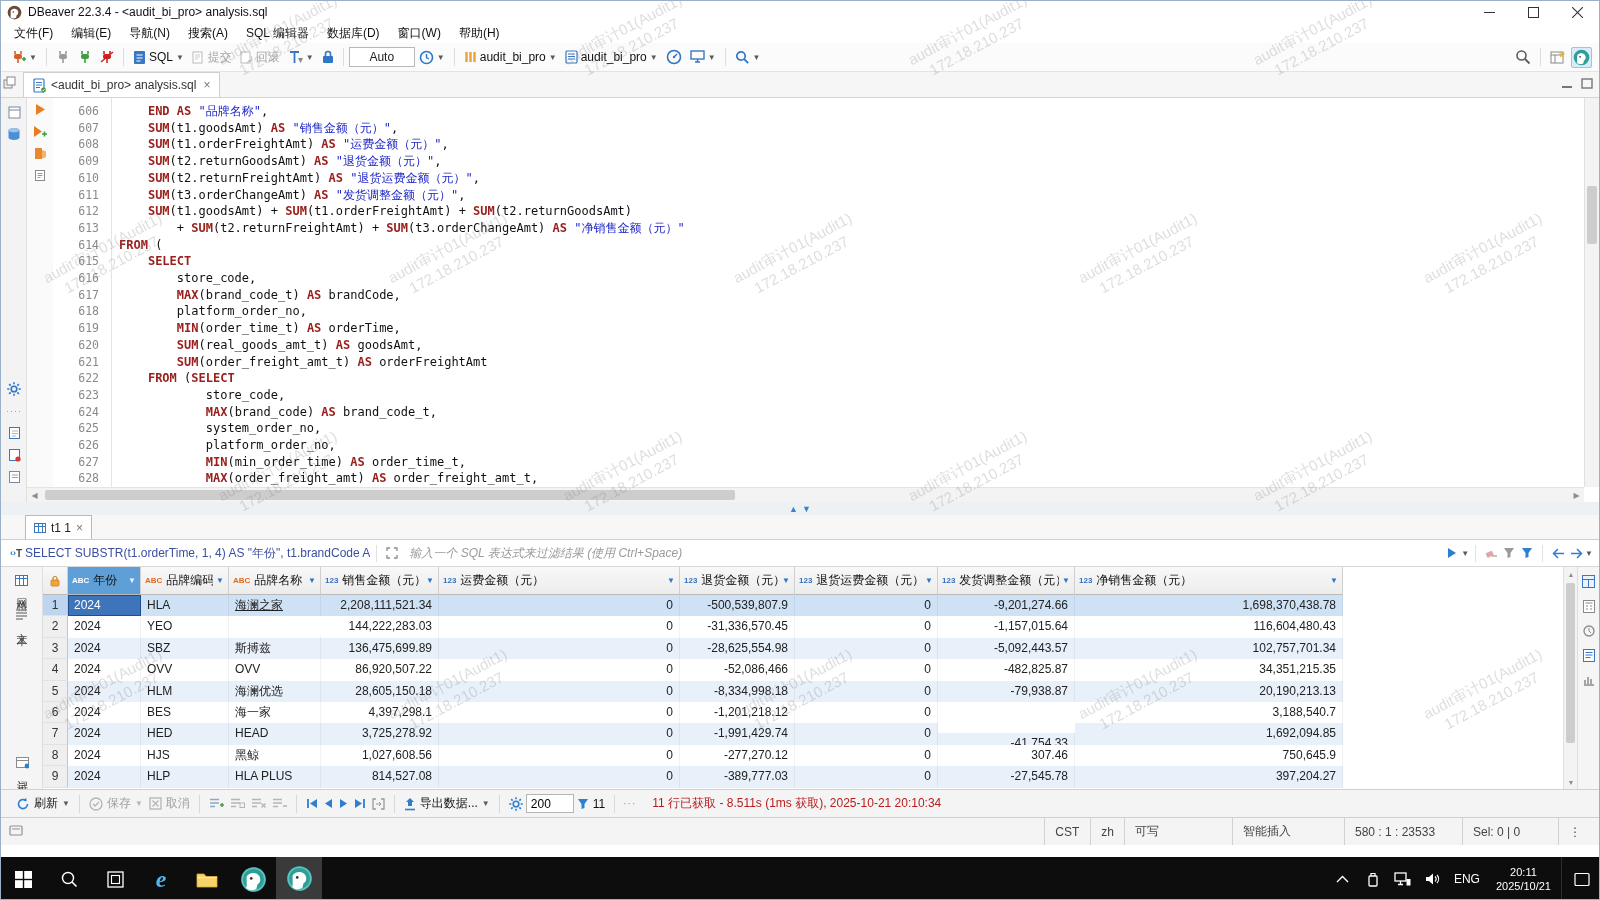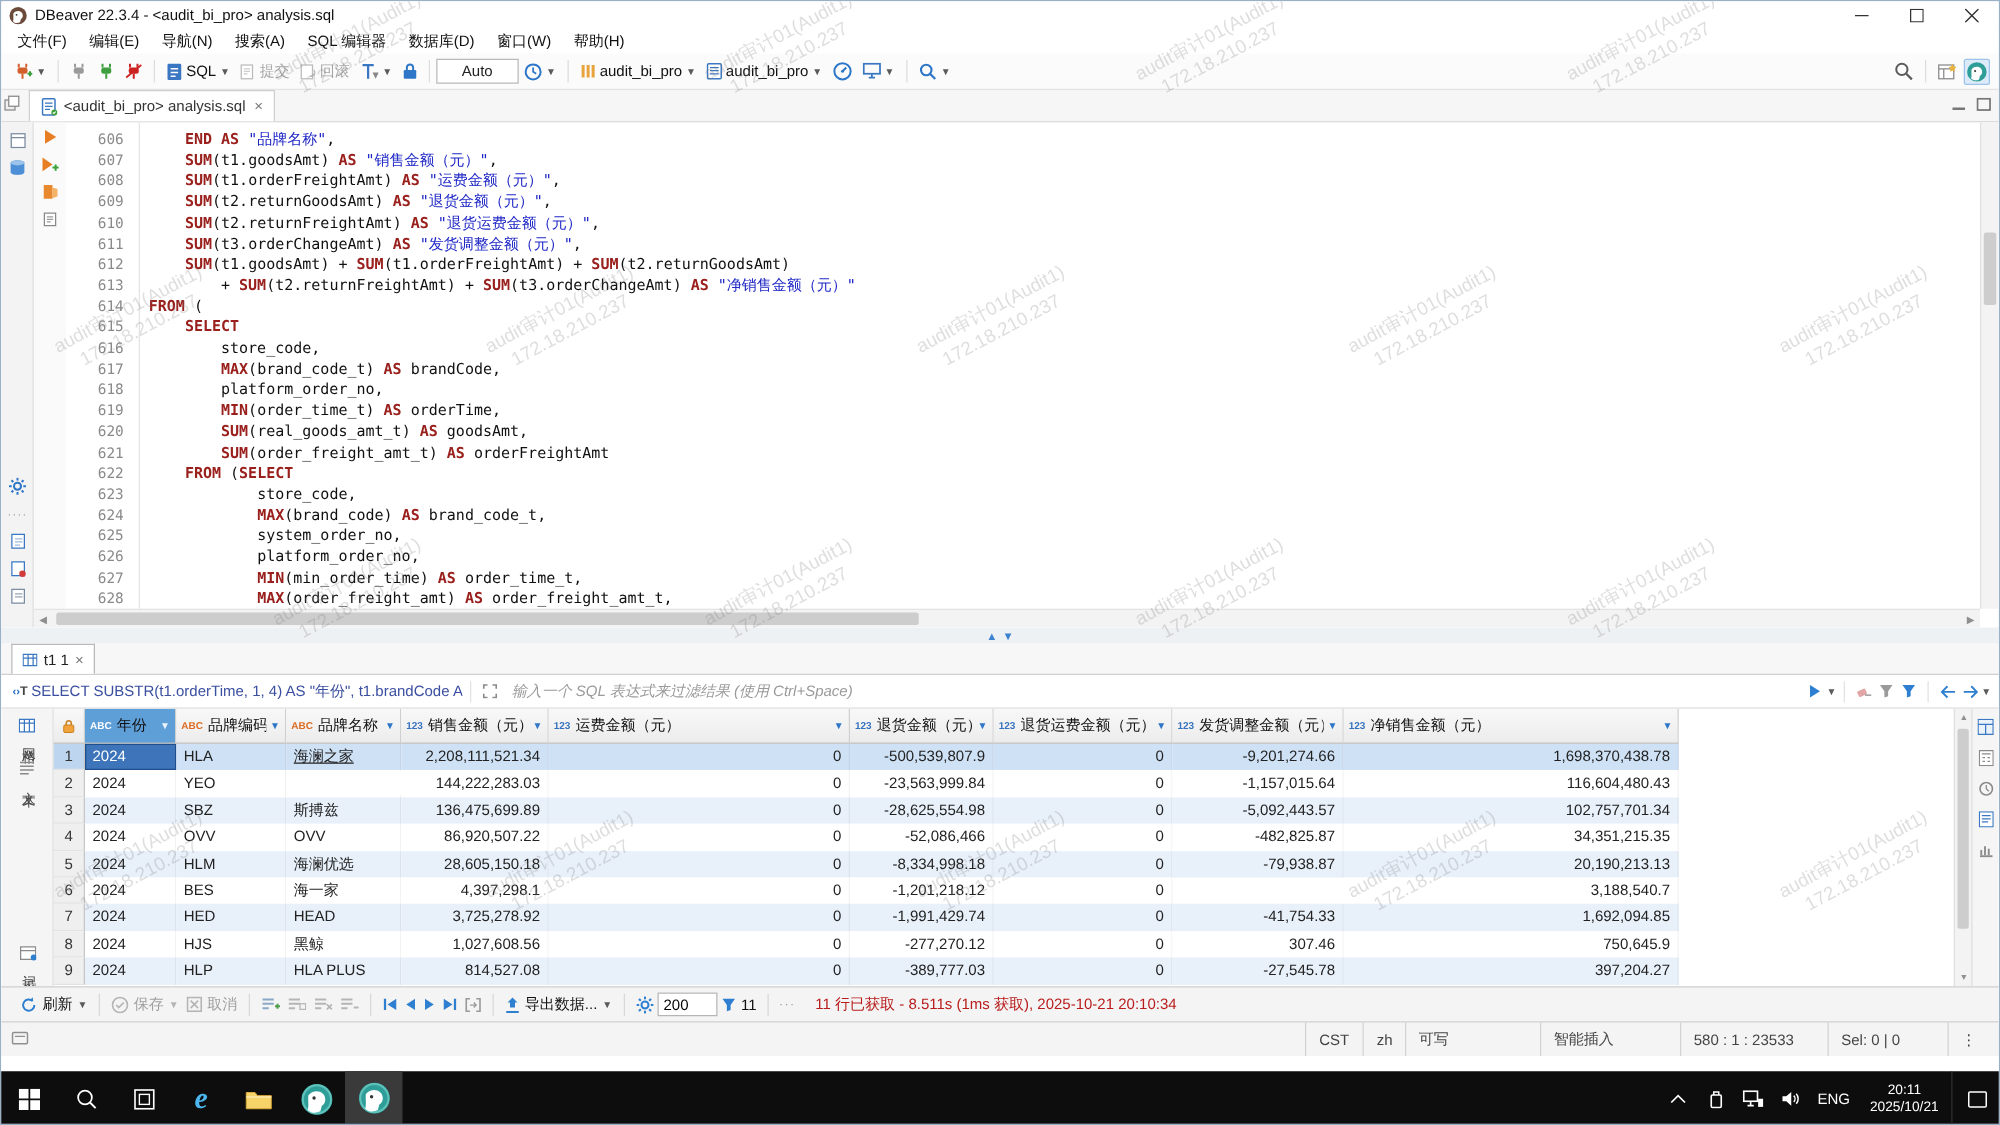--- a/index.html
+++ b/index.html
@@ -56,21 +56,21 @@
   .ed-hscroll { position:absolute; left:26px; right:15px; bottom:0; height:15px; background:#f3f3f3; border-top:1px solid #e4e4e4; }
   .ed-hscroll .thumb { position:absolute; left:18px; width:690px; top:2px; bottom:2px; background:#cdcdcd; border-radius:2px; }
   .scroll-arrow { position:absolute; top:0; width:15px; height:15px; color:#8f8f8f; font-size:8px; display:flex; align-items:center; justify-content:center; }
 
   
   .splitter { position:absolute; top:501px; left:0; right:0; height:13px; background:#eef1f4; display:flex; align-items:center; justify-content:center; gap:4px; color:#3b82d0; font-size:9px; }
 
   
   .results { position:absolute; top:514px; left:0; right:0; height:302px; background:#fff; }
   .res-tabbar { position:absolute; top:0; left:0; right:0; height:25px; background:#f7f7f7; border-bottom:1px solid #cfcfcf; display:flex; align-items:flex-end; padding-left:8px; }
-  .res-tab { display:flex; align-items:center; gap:5px; height:24px; padding:0 8px; background:#fff; border:1px solid #b9b9b9; border-bottom:none; }
+  .res-tab { display:flex; align-items:center; gap:5px; height:24px; padding:0 8px; background:#fff; border:1px solid #b9b9b9; border-bottom:none;margin-left:16px; }
   .res-tab .x { color:#777; }
   .filterbar { position:absolute; top:25px; left:0; right:0; height:27px; background:#fff; border-bottom:1px solid #d8d8d8; display:flex; align-items:center; padding:0 6px; }
   .fquery { color:#3b4fa0; white-space:nowrap; overflow:hidden; max-width:575px; }
   .fplaceholder { color:#9a9a9a; font-style:italic; margin-left:8px; white-space:nowrap; overflow:hidden; }
   .fsep { width:1px; height:17px; background:#e2e2e2; margin:0 6px; }
   .fic { display:flex; align-items:center; justify-content:center; width:18px; height:18px; }
 
   .res-body { position:absolute; top:52px; left:0; bottom:28px; right:0; overflow:hidden; background:#fff; }
   .pres-strip { position:absolute; left:0; top:0; bottom:0; width:42px; background:#f5f5f5; border-right:1px solid #dedede; }
   .pres-tab { display:flex; flex-direction:column; align-items:center; gap:3px; padding:7px 0; color:#444; }
@@ -605,21 +605,21 @@
               <div class="gc num" style="flex: 0 0 137px; width: 137px;">-9,201,274.66</div>
               <div class="gc num" style="flex: 0 0 268px; width: 268px;">1,698,370,438.78</div>
             </div>
             <div class="grid-row row-even">
               <div class="rn">2</div>
               <div class="gc" style="flex: 0 0 73px; width: 73px;">2024</div>
               <div class="gc" style="flex: 0 0 88px; width: 88px;">YEO</div>
               <div class="gc" style="flex: 0 0 92px; width: 92px; margin-top: 20px;">英式</div>
               <div class="gc num" style="flex: 0 0 118px; width: 118px;">144,222,283.03</div>
               <div class="gc num" style="flex: 0 0 241px; width: 241px;">0</div>
-              <div class="gc num" style="flex: 0 0 115px; width: 115px;">-23,563,999.84</div>
+              <div class="gc num" style="flex: 0 0 115px; width: 115px;">-31,336,570.45</div>
               <div class="gc num" style="flex: 0 0 143px; width: 143px;">0</div>
               <div class="gc num" style="flex: 0 0 137px; width: 137px;">-1,157,015.64</div>
               <div class="gc num" style="flex: 0 0 268px; width: 268px;">116,604,480.43</div>
             </div>
             <div class="grid-row row-odd">
               <div class="rn">3</div>
               <div class="gc" style="flex: 0 0 73px; width: 73px;">2024</div>
               <div class="gc" style="flex: 0 0 88px; width: 88px;">SBZ</div>
               <div class="gc" style="flex: 0 0 92px; width: 92px;">斯搏兹</div>
               <div class="gc num" style="flex: 0 0 118px; width: 118px;">136,475,699.89</div>
@@ -667,21 +667,21 @@
             </div>
             <div class="grid-row row-odd">
               <div class="rn">7</div>
               <div class="gc" style="flex: 0 0 73px; width: 73px;">2024</div>
               <div class="gc" style="flex: 0 0 88px; width: 88px;">HED</div>
               <div class="gc" style="flex: 0 0 92px; width: 92px;">HEAD</div>
               <div class="gc num" style="flex: 0 0 118px; width: 118px;">3,725,278.92</div>
               <div class="gc num" style="flex: 0 0 241px; width: 241px;">0</div>
               <div class="gc num" style="flex: 0 0 115px; width: 115px;">-1,991,429.74</div>
               <div class="gc num" style="flex: 0 0 143px; width: 143px;">0</div>
-              <div class="gc num" style="flex: 0 0 137px; width: 137px;">-41,754.33</div>
+              <div class="gc num" style="flex: 0 0 137px; width: 137px; margin-top: 10px;">-41,754.33</div>
               <div class="gc num" style="flex: 0 0 268px; width: 268px;">1,692,094.85</div>
             </div>
             <div class="grid-row row-even">
               <div class="rn">8</div>
               <div class="gc" style="flex: 0 0 73px; width: 73px;">2024</div>
               <div class="gc" style="flex: 0 0 88px; width: 88px;">HJS</div>
               <div class="gc" style="flex: 0 0 92px; width: 92px;">黑鲸</div>
               <div class="gc num" style="flex: 0 0 118px; width: 118px;">1,027,608.56</div>
               <div class="gc num" style="flex: 0 0 241px; width: 241px;">0</div>
               <div class="gc num" style="flex: 0 0 115px; width: 115px;">-277,270.12</div>

